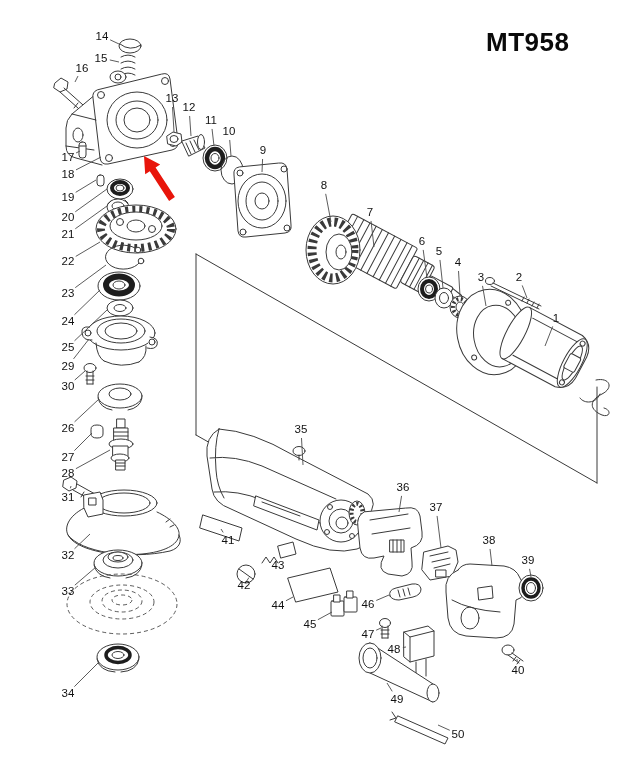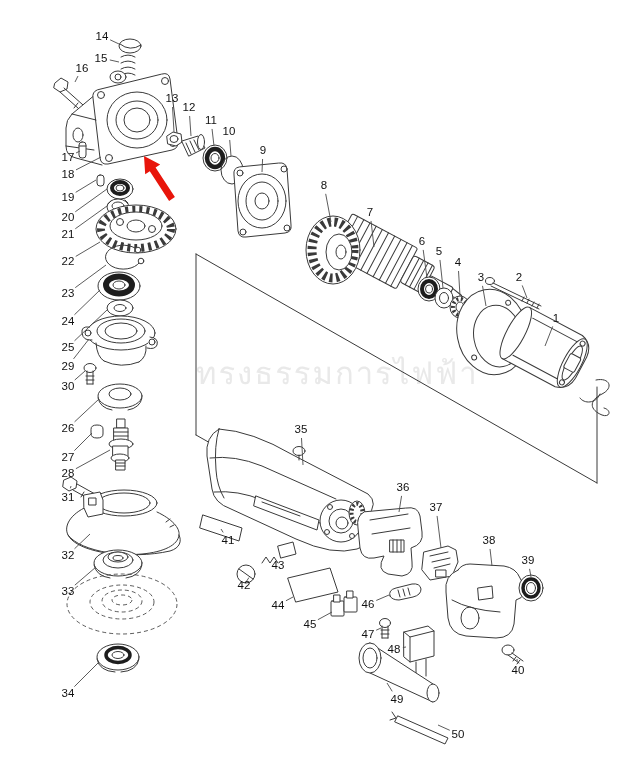--- a/index.html
+++ b/index.html
@@ -15,21 +15,20 @@
   .dk {fill:none;stroke:#1d1d1d;}
   .teeth{fill:none;stroke:#3a3a3a;}
   .dash{fill:none;stroke:#4a4a4a;stroke-width:0.9;stroke-dasharray:4 3;}
   .leader{stroke:#4a4a4a;stroke-width:0.9;}
   .plabel{font-family:"Liberation Sans",sans-serif;font-size:11.5px;fill:#111;text-anchor:middle;}
 </style>
 </head>
 <body>
 
 <div id="stage">
-  <div id="watermark">ทรงธรรมการไฟฟ้า</div>
 
   <svg width="643" height="763" viewBox="0 0 643 763">
 
     <g class="nf" stroke-width="0.9">
       <path d="M196,254 L196,435 M196,254 L597,483 M196,435 L219,448 M597,387 L597,483"></path>
     </g>
 
     <g>
       <ellipse class="s" cx="130" cy="46" rx="11" ry="7"></ellipse>
       <path class="nf" d="M120,44 Q130,52 141,45"></path>
@@ -429,13 +428,14 @@
         <text x="368" y="638" class="plabel">47</text>
         <line x1="402.8775453144893" y1="647.5204091142518" x2="406" y2="647" class="leader"></line>
         <text x="394" y="653" class="plabel">48</text>
         <line x1="392.2300095399714" y1="691.3680152639542" x2="387" y2="683" class="leader"></line>
         <text x="397" y="703" class="plabel">49</text>
         <line x1="449.79270645342405" y1="730.3067179040409" x2="438" y2="725" class="leader"></line>
         <text x="458" y="738" class="plabel">50</text>
       </g>
   </svg>
 
+  <div id="model-title">MT958</div>
 </div>
 
 </body></html>

